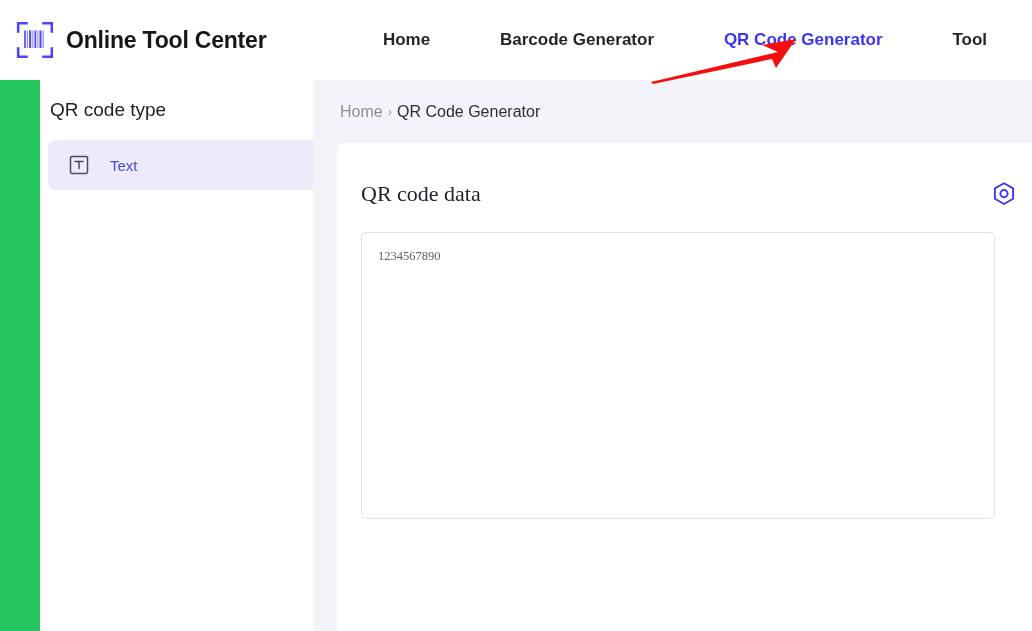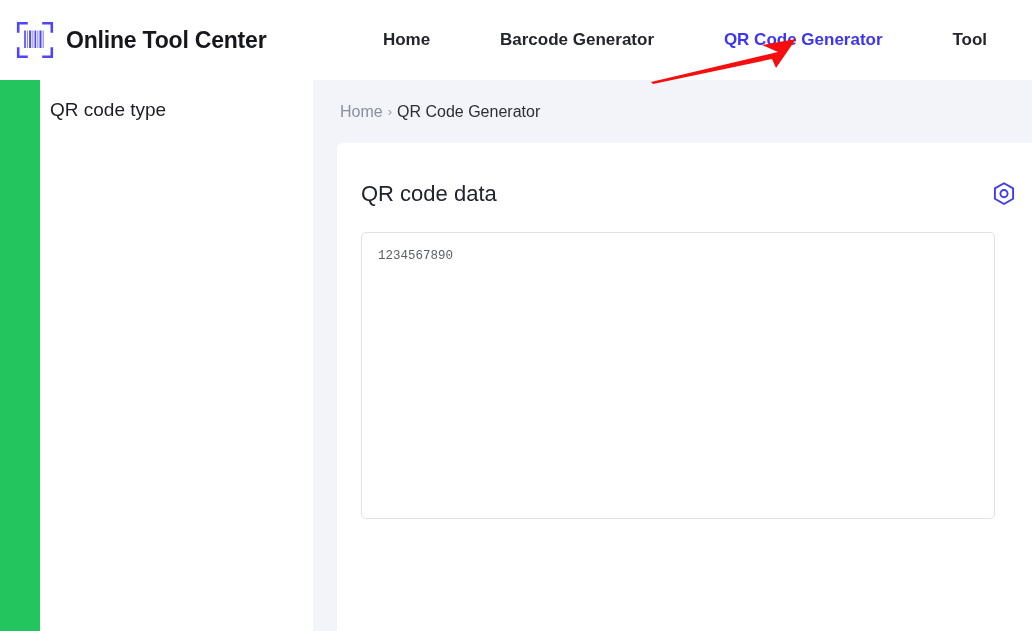--- a/index.html
+++ b/index.html
@@ -190,20 +190,21 @@
     border-radius: 6px 6px 0 0;
     padding: 34px 23px 0 24px;
   }
 
   .card-head {
     display: flex;
     align-items: center;
     justify-content: space-between;
     padding: 0 2px 0 0;
     height: 34px;
+    font-family: Liberation Serif, serif;
   }
 
   .card-title {
     font-size: 22px;
     color: #22242b;
     line-height: 30px;
   }
 
   .nut-icon {
     width: 26px;
@@ -213,21 +214,21 @@
   }
 
   .qr-textarea {
     margin-top: 21px;
     width: 634px;
     height: 287px;
     border: 1px solid #dfe2e8;
     border-radius: 5px;
     background: #ffffff;
     padding: 14px 16px;
-    font-family: Liberation Mono, monospace;
+    font-family: Liberation Serif, serif;
     font-size: 12.5px;
     color: #5d6068;
     line-height: 18px;
     resize: none;
     outline: none;
     overflow: hidden;
   }
 
   
   .arrow-overlay {
@@ -274,20 +275,27 @@
       <span class="nav-item active">QR Code Generator</span>
       <span class="nav-item">Tool</span>
     </nav>
 
   </div>
 
   <aside class="sidebar">
 
     <div class="sidebar-title">QR code type</div>
 
+    <div class="side-item active">
+      <svg class="side-icon" viewBox="0 0 22 22">
+        <rect x="2.5" y="2.5" width="17" height="17" rx="1.4" fill="none" stroke="#4a4d57" stroke-width="1.5"></rect>
+        <path d="M7 7.6 H15 M11 7.6 V14.6" stroke="#4a4d57" stroke-width="1.5" fill="none" stroke-linecap="round"></path>
+      </svg>
+      <span class="side-label">Text</span>
+    </div>
 
 
 
   </aside>
 
   <main class="main">
 
     <div class="breadcrumb">
       <span class="crumb-home">Home</span>
       <span class="crumb-sep">›</span>

